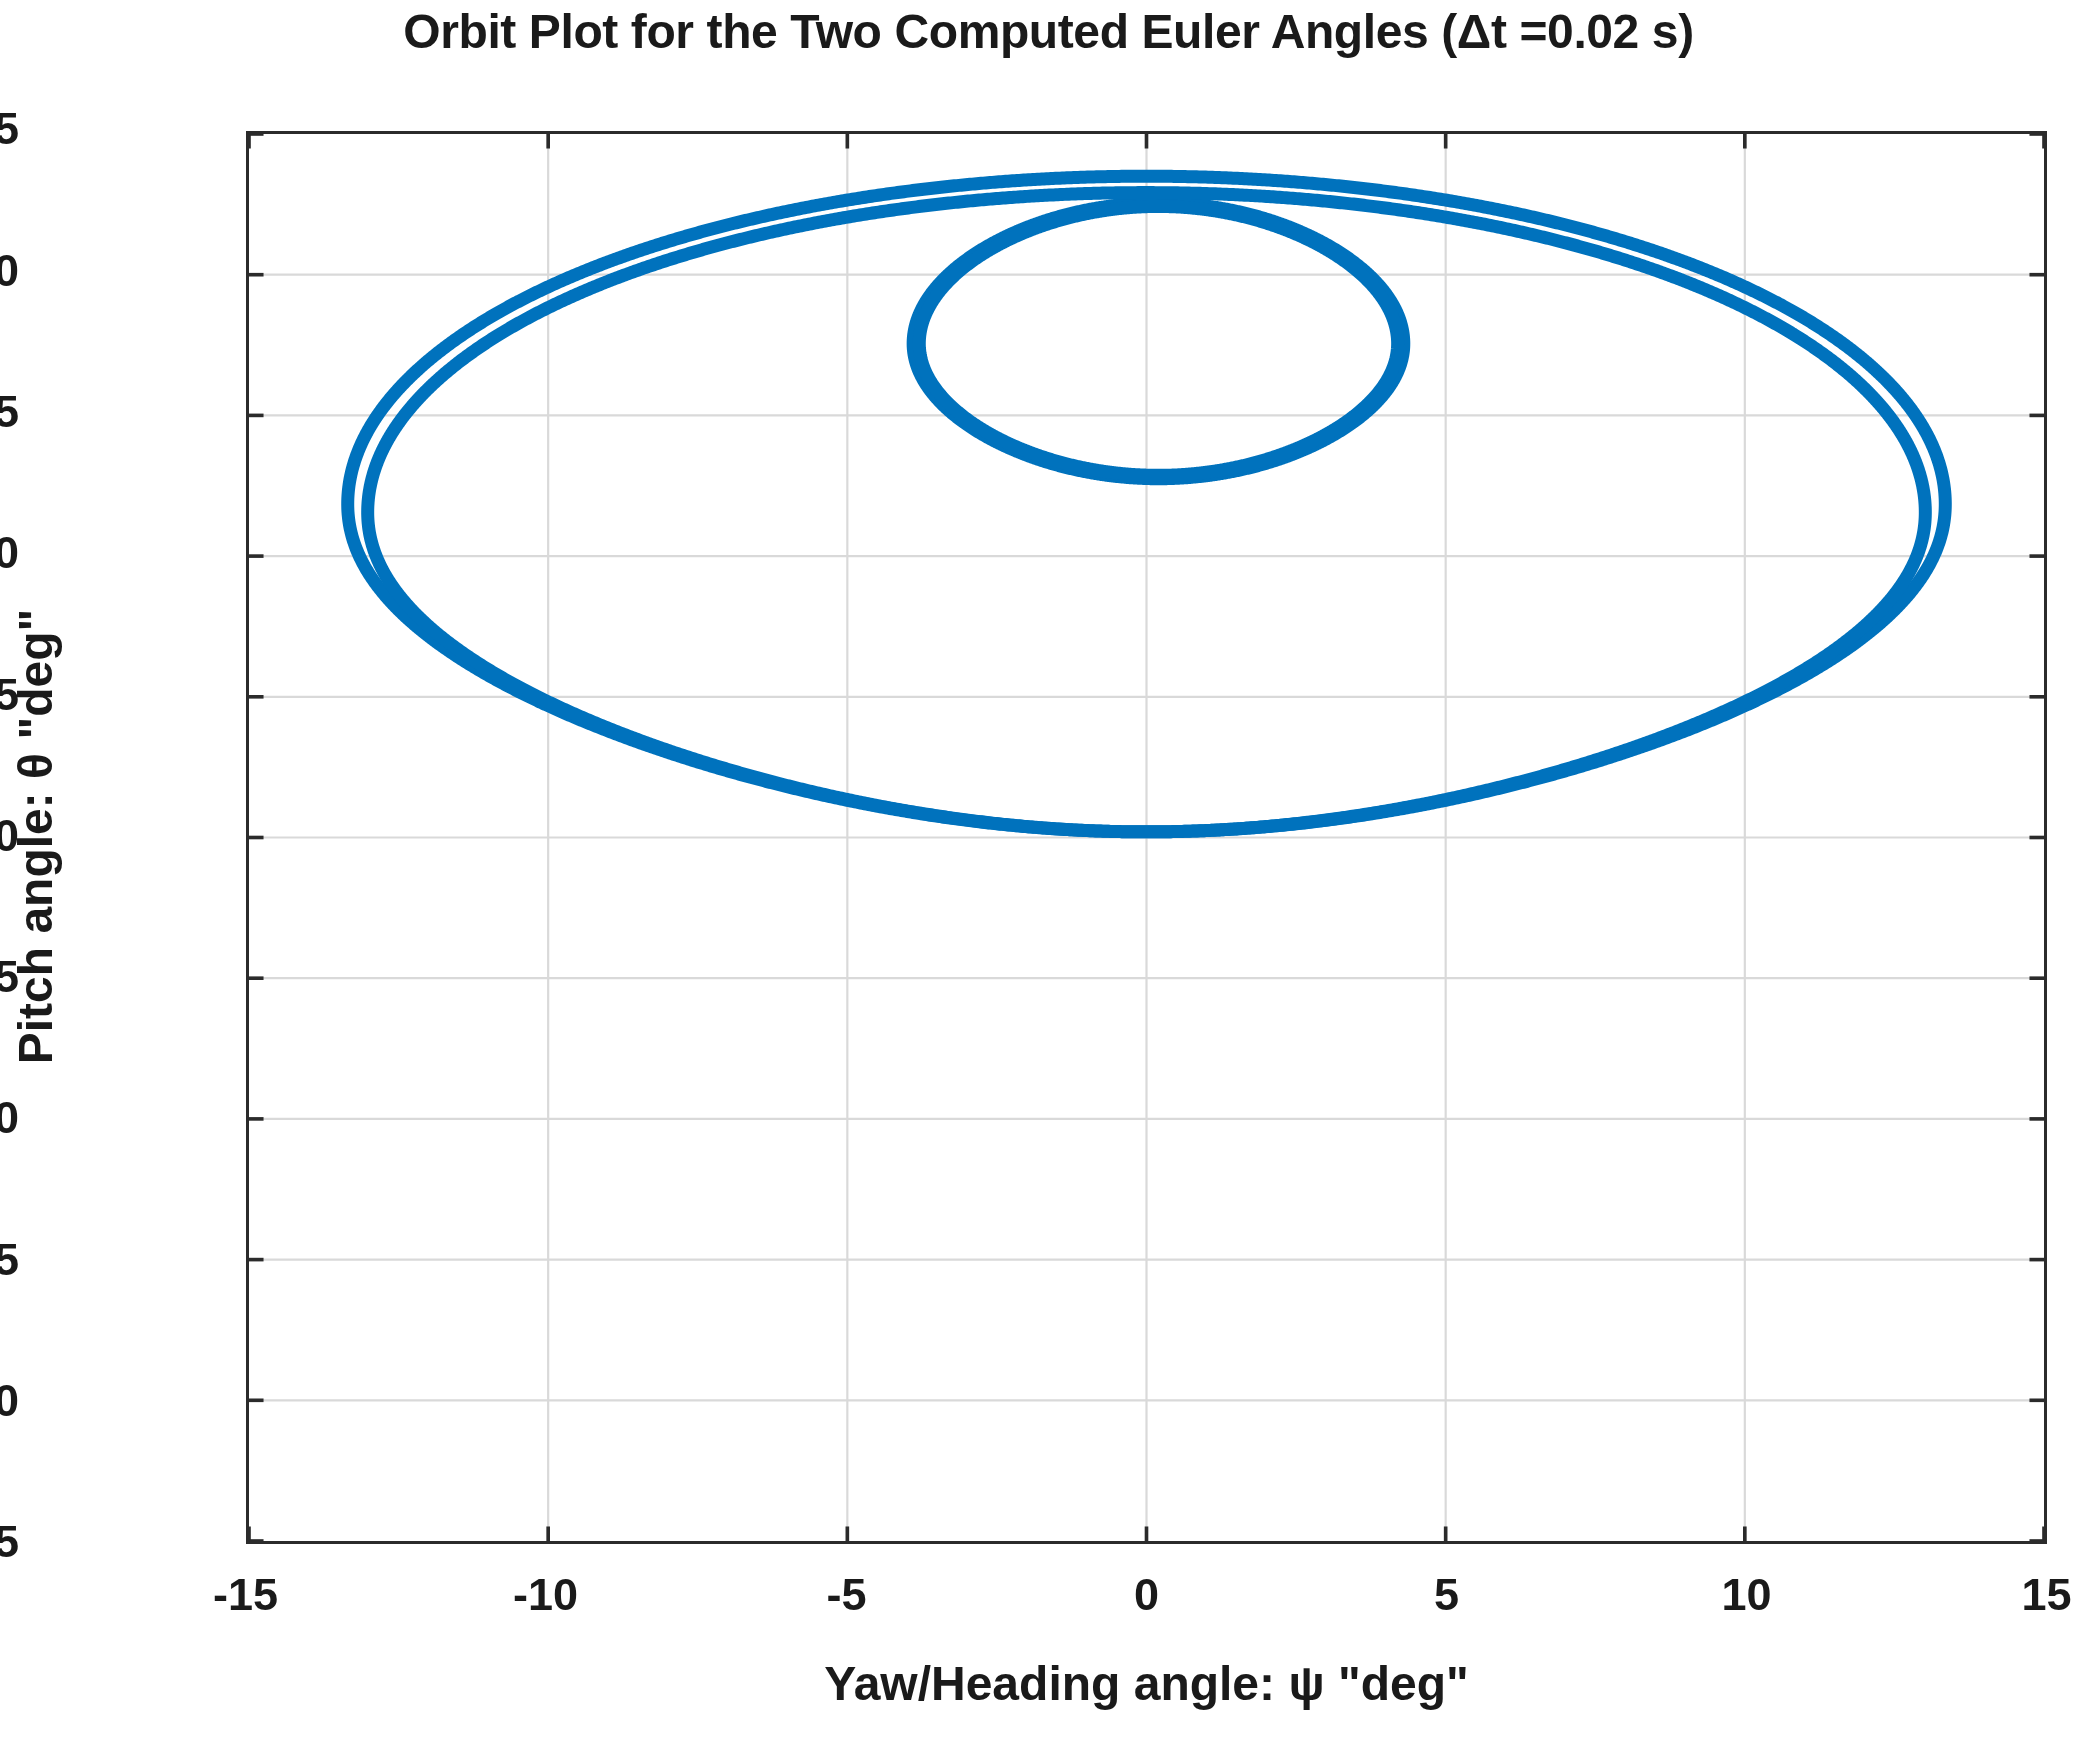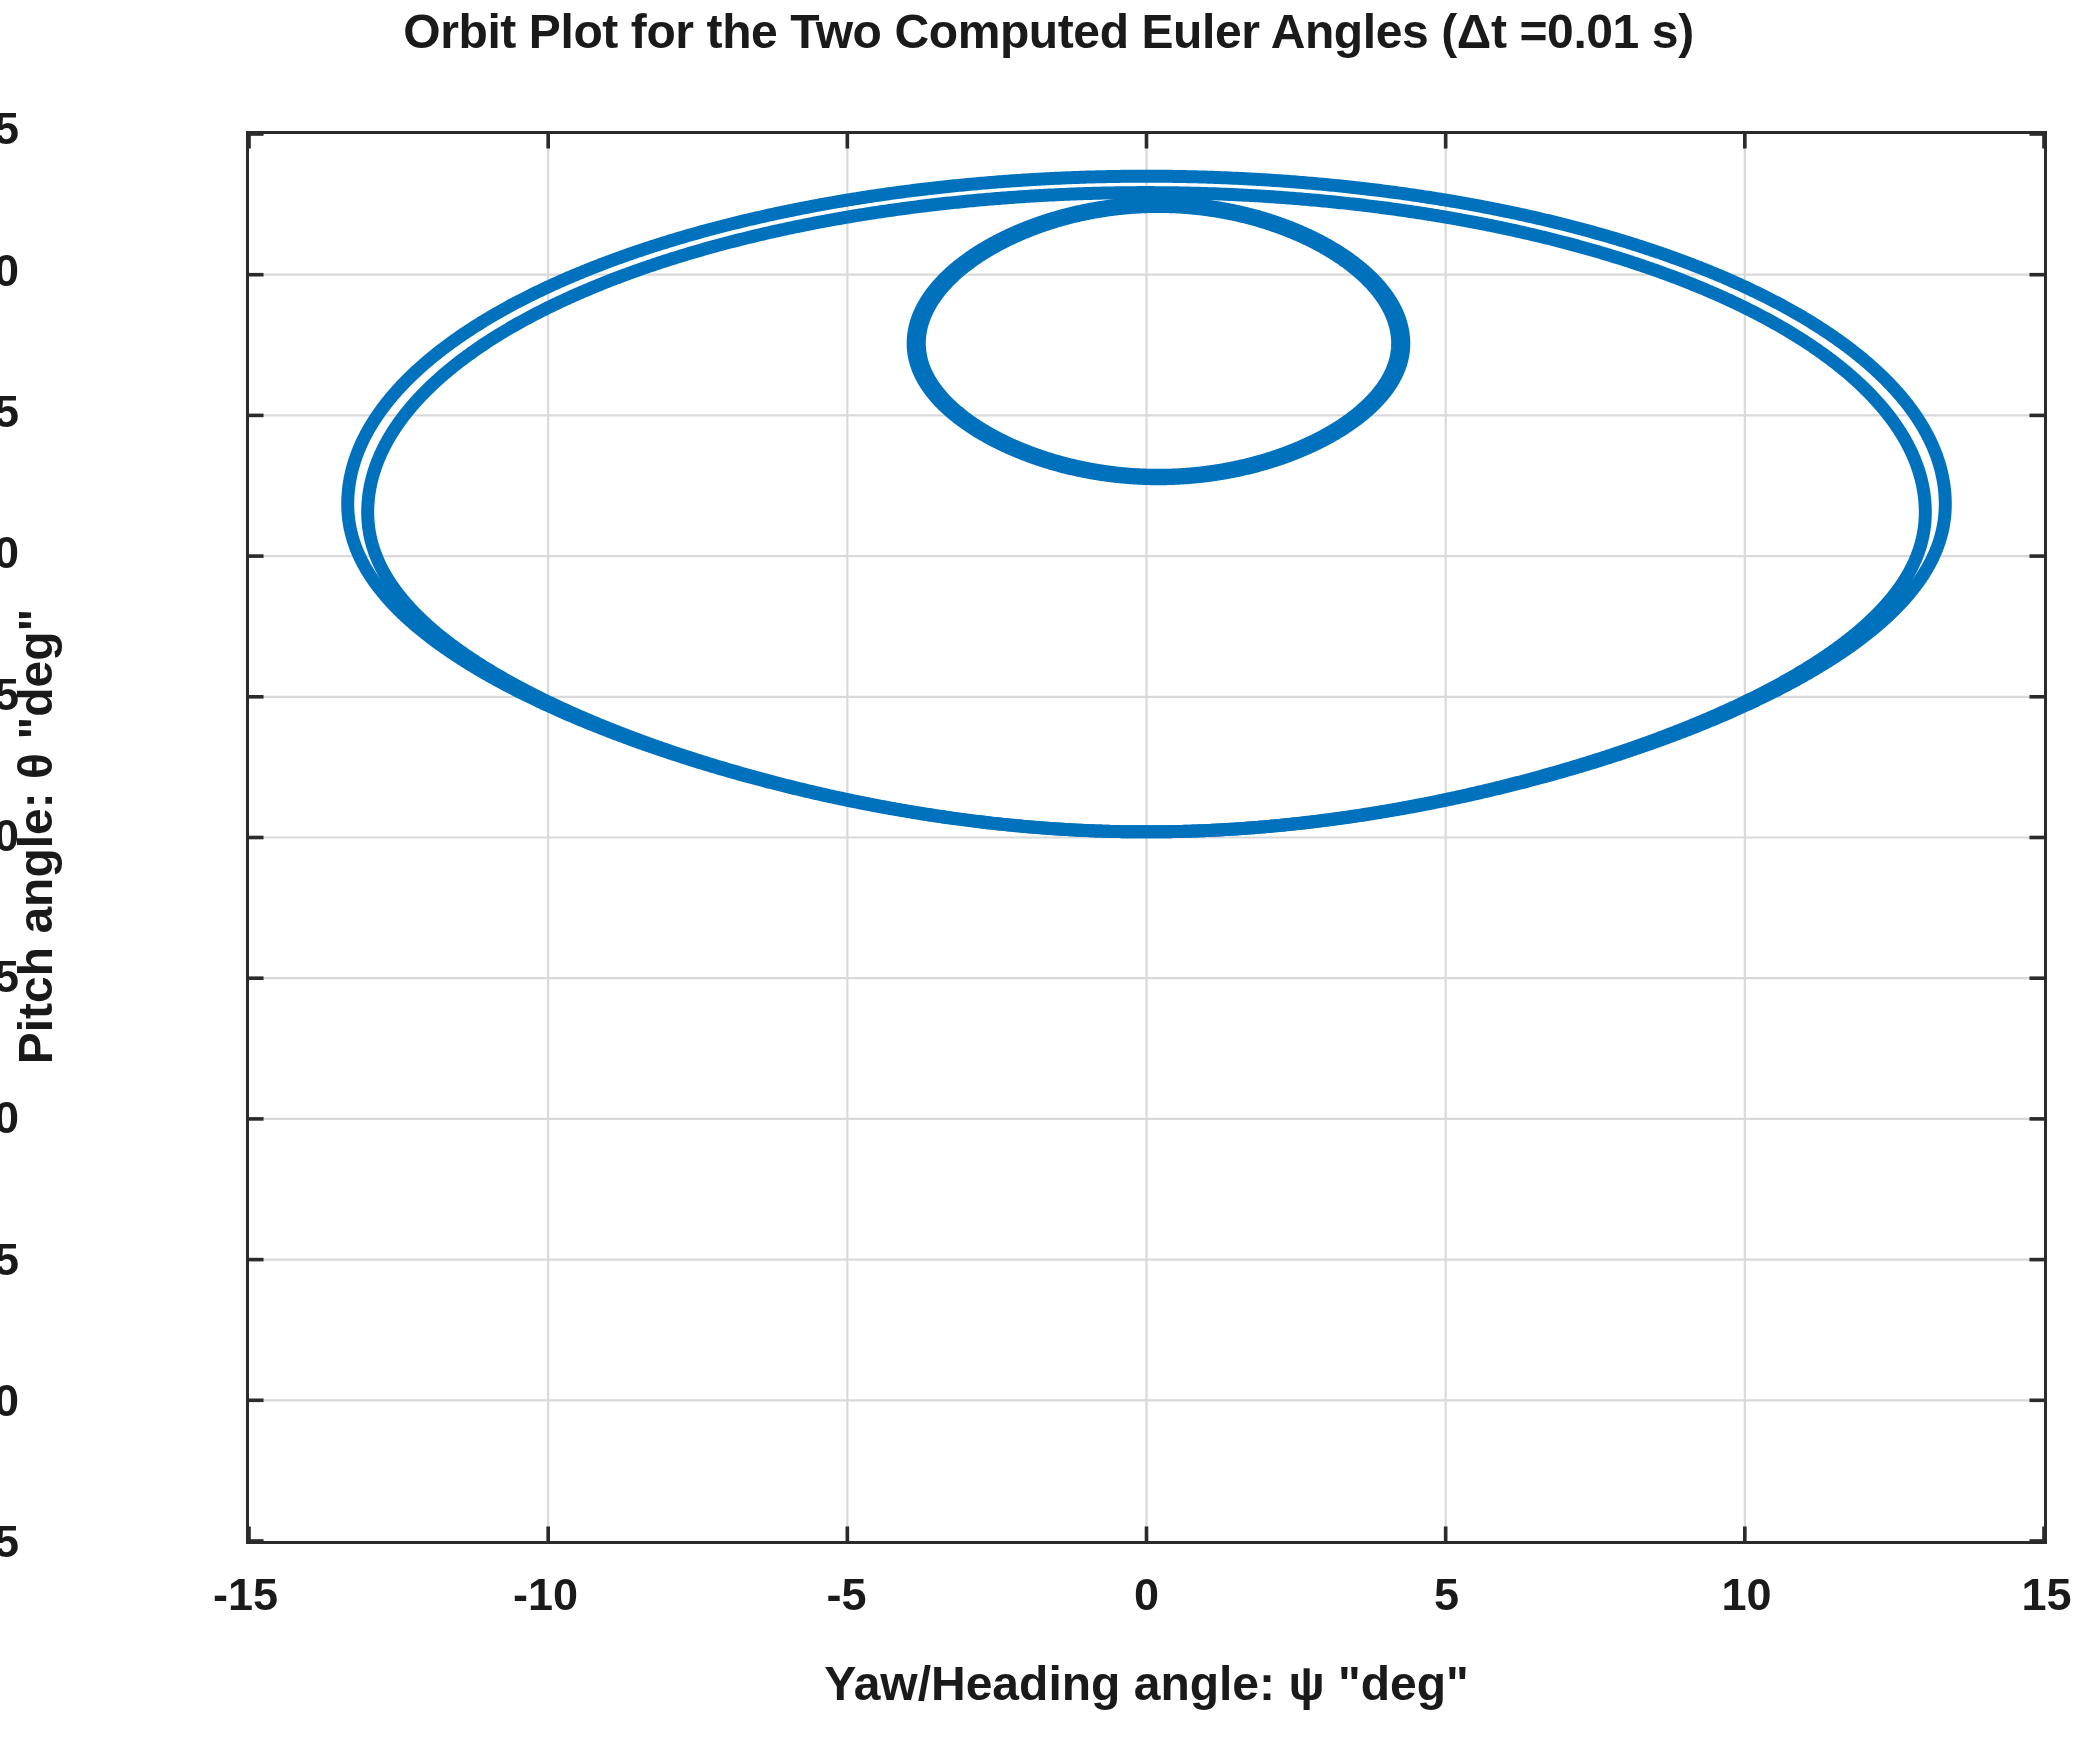--- a/index.html
+++ b/index.html
@@ -93,21 +93,21 @@
     white-space: nowrap;
     transform: rotate(-90deg);
     transform-origin: center center;
   }
 </style>
 </head>
 <body>
 
 <div id="figure">
 
-  <div id="chart-title">Orbit Plot for the Two Computed Euler Angles (Δt =0.01 s)</div>
+  <div id="chart-title">Orbit Plot for the Two Computed Euler Angles (Δt =0.02 s)</div>
 
   <div id="plot-area">
     <svg id="plot-svg" viewBox="0 0 2470 1938" preserveAspectRatio="none">
       <g id="grid-group">
           <line x1="411.66666666666663" x2="411.66666666666663" y1="0" y2="1938" stroke="#d9d9d9" stroke-width="3"></line>
           <line x1="823.3333333333333" x2="823.3333333333333" y1="0" y2="1938" stroke="#d9d9d9" stroke-width="3"></line>
           <line x1="1235" x2="1235" y1="0" y2="1938" stroke="#d9d9d9" stroke-width="3"></line>
           <line x1="1646.6666666666665" x2="1646.6666666666665" y1="0" y2="1938" stroke="#d9d9d9" stroke-width="3"></line>
           <line x1="2058.3333333333335" x2="2058.3333333333335" y1="0" y2="1938" stroke="#d9d9d9" stroke-width="3"></line>
           <line y1="1744.2" y2="1744.2" x1="0" x2="2470" stroke="#d9d9d9" stroke-width="3"></line>

